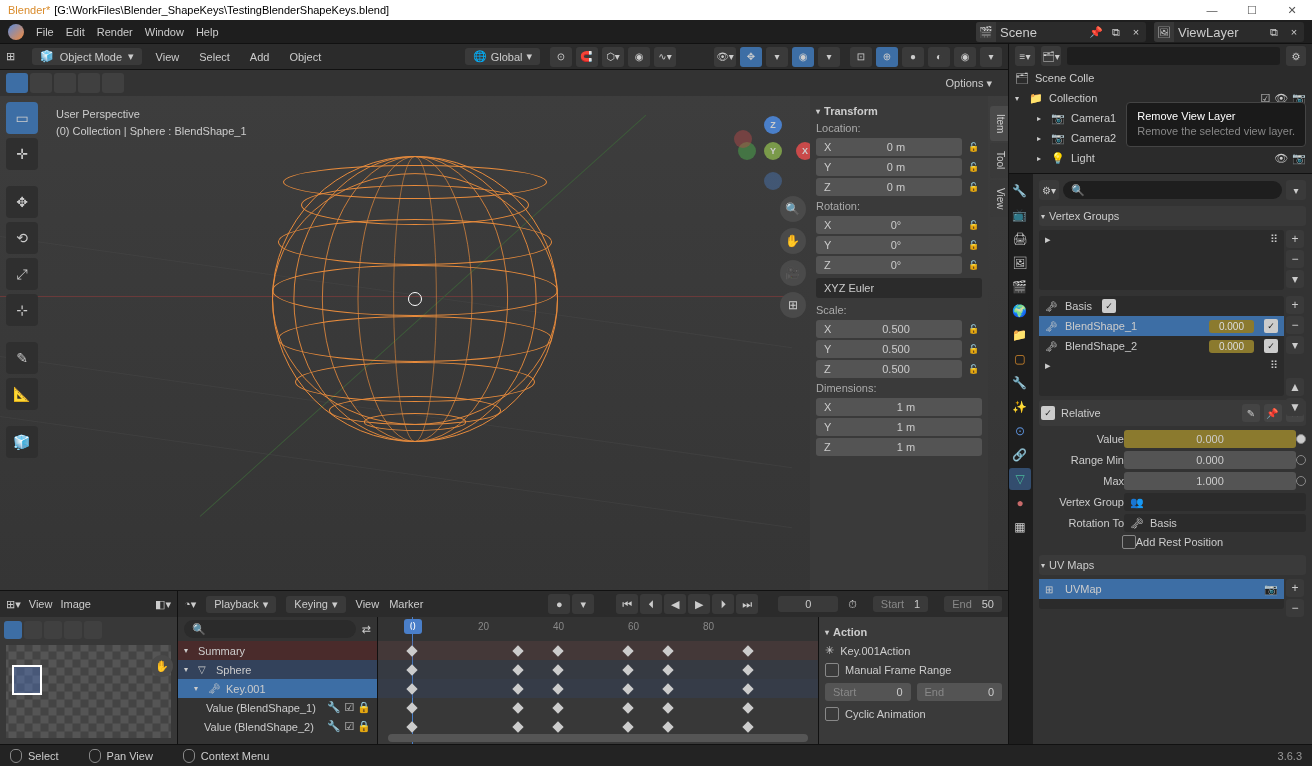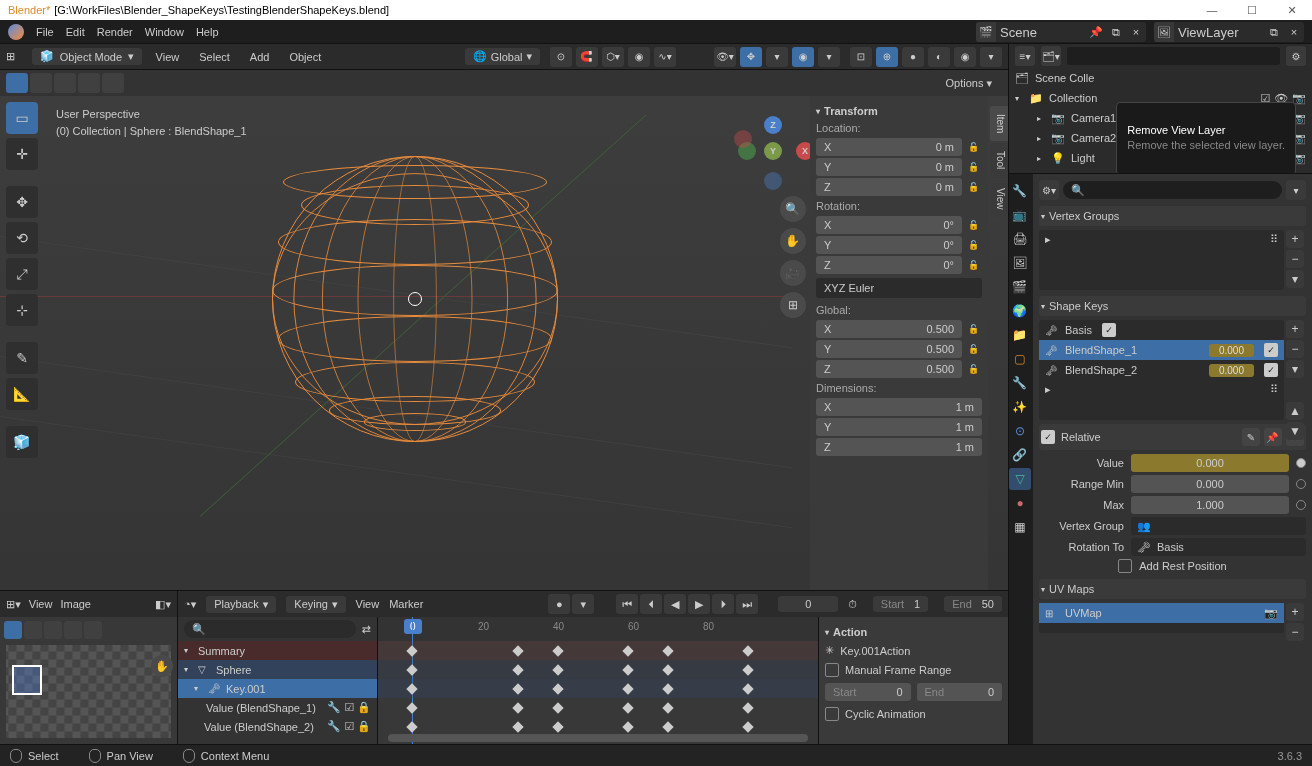--- a/index.html
+++ b/index.html
@@ -57,21 +57,21 @@
 
 
 .npanel{position:absolute;right:20px;top:0;bottom:0;width:178px;background:#3a3a3a;padding:6px;overflow:hidden}
 .np-sect{margin-bottom:10px}
 .np-title{display:flex;align-items:center;gap:4px;padding:3px 0;font-weight:bold}
 .np-title::before{content:"▾";font-size:8px}
 .np-label{padding:2px 0;color:#aaa}
 .np-row{display:flex;align-items:center;gap:4px;margin:2px 0}
 .np-field{flex:1;background:#545454;height:18px;border-radius:3px;display:flex;align-items:center;padding:0 8px;position:relative}
 .np-field .ax{width:14px}
-.np-field .val{flex:1;text-align:right}
+.np-field .val{flex:1;text-align:center}
 .np-lock{width:16px;height:18px;display:flex;align-items:center;justify-content:center;color:#888;font-size:9px}
 .np-dd{background:#2b2b2b;height:20px;border-radius:3px;display:flex;align-items:center;padding:0 8px;margin:4px 0}
 
 
 .bottom-row{height:154px;display:flex;border-top:1px solid #111}
 .uv-editor{width:178px;background:#2b2b2b;border-right:1px solid #111;display:flex;flex-direction:column}
 .uv-hdr{height:26px;display:flex;align-items:center;gap:8px;padding:0 6px;background:#2b2b2b}
 .uv-body{flex:1;position:relative;background:#383838}
 .checker{position:absolute;left:6px;top:28px;right:6px;bottom:6px;background:repeating-conic-gradient(#555 0% 25%,#444 0% 50%) 50%/16px 16px}
 .uv-tb{position:absolute;left:4px;top:4px;display:flex;gap:2px}
@@ -112,21 +112,21 @@
 
 
 .outliner{height:130px;background:#2b2b2b;border-bottom:1px solid #111;position:relative;overflow:hidden}
 .ol-hdr{height:24px;display:flex;align-items:center;padding:0 6px;gap:6px}
 .ol-hdr .sb{width:20px;height:20px;background:#3a3a3a;border-radius:3px;display:flex;align-items:center;justify-content:center;font-size:10px}
 .ol-hdr input{flex:1;background:#1e1e1e;border:none;border-radius:3px;height:18px;padding:0 6px;color:#ccc;outline:none}
 .ol-row{height:20px;display:flex;align-items:center;padding:0 6px;gap:4px}
 .ol-row .arr{width:10px;font-size:8px}
 .ol-row .ico{width:16px;font-size:11px}
 .ol-row .rt-icons{margin-left:auto;display:flex;gap:4px;font-size:10px;color:#999}
-.tooltip{position:absolute;right:16px;top:58px;background:#1a1a1a;border:1px solid #444;padding:20px 10px;border-radius:4px;z-index:100;line-height:1.4;font-size:11px}
+.tooltip{position:absolute;right:6px;top:58px;background:#1a1a1a;border:1px solid #444;padding:6px 10px;border-radius:4px;z-index:100;line-height:1.4;font-size:11px}
 .tooltip .tt-title{color:#fff}
 .tooltip .tt-desc{color:#888}
 
 .props{flex:1;display:flex}
 .props-tabs{width:24px;background:#1e1e1e;display:flex;flex-direction:column;gap:2px;padding-top:6px}
 .props-tabs .pt{width:22px;height:22px;display:flex;align-items:center;justify-content:center;font-size:12px;border-radius:3px}
 .props-tabs .pt.active{background:#334d6e}
 .props-body{flex:1;background:#333;overflow-y:auto;padding:4px 6px}
 .props-body::-webkit-scrollbar{width:8px}
 .pb-hdr{height:24px;display:flex;align-items:center;gap:4px;margin-bottom:4px}
@@ -137,21 +137,21 @@
 .pb-title::before{content:"▾";font-size:8px}
 .list-box{background:#2b2b2b;border-radius:3px;min-height:60px;position:relative;margin-bottom:4px}
 .list-item{height:20px;display:flex;align-items:center;padding:0 6px;gap:6px}
 .list-item.sel{background:#3d6ea5}
 .list-item .ico{width:14px;font-size:10px}
 .list-item .val-badge{margin-left:auto;background:#8b7a2e;padding:1px 10px;border-radius:3px;font-size:10px;color:#ddd}
 .list-item .chk{width:14px;height:14px;background:#ccc;border-radius:2px;margin-left:4px;display:flex;align-items:center;justify-content:center;color:#222;font-size:9px}
 .list-btns{position:absolute;right:-22px;top:0;width:20px;display:flex;flex-direction:column;gap:2px}
 .list-btns .lb{width:18px;height:18px;background:#3a3a3a;border-radius:3px;display:flex;align-items:center;justify-content:center;color:#ccc;font-size:12px}
 .list-foot{height:18px;display:flex;align-items:center;padding:0 6px;color:#888;justify-content:space-between;font-size:9px}
-.prop-row{display:flex;align-items:center;gap:7px;margin:3px 0}
+.prop-row{display:flex;align-items:center;gap:0;margin:3px 0}
 .prop-row .lbl{width:85px;text-align:right;color:#ccc}
 .prop-row .fld{flex:1;background:#545454;height:18px;border-radius:3px;display:flex;align-items:center;justify-content:center}
 .prop-row .fld.gold{background:#8b7a2e}
 .prop-row .dot{width:10px;height:10px;border-radius:50%;border:1px solid #888}
 .prop-row .dot.set{background:#ccc}
 .checkbox-row{display:flex;align-items:center;gap:6px;padding:4px 2px;background:#3a3a3a;border-radius:3px;margin-bottom:4px}
 .checkbox-row .chk{width:14px;height:14px;background:#ccc;border-radius:2px;display:flex;align-items:center;justify-content:center;color:#222;font-size:9px}
 .checkbox-row .rt-icons{margin-left:auto;display:flex;gap:4px}
 .checkbox-row .rb{width:18px;height:18px;background:#444;border-radius:3px;display:flex;align-items:center;justify-content:center;font-size:10px}
 
@@ -365,21 +365,21 @@
         <div class="np-row">
                 <div class="np-field">
                   <span class="ax">Z</span>
                   <span class="val">0°</span>
                 </div>
                 <div class="np-lock">🔓</div>
               </div>
         <div class="np-dd">
                 <span>XYZ Euler</span>
               </div>
-        <div class="np-label">Global:</div>
+        <div class="np-label">Scale:</div>
         <div class="np-row">
                 <div class="np-field">
                   <span class="ax">X</span>
                   <span class="val">0.500</span>
                 </div>
                 <div class="np-lock">🔓</div>
               </div>
         <div class="np-row">
                 <div class="np-field">
                   <span class="ax">Y</span>
@@ -686,21 +686,20 @@
           </div>
           <div class="list-btns">
             <div class="lb">+</div>
             <div class="lb">−</div>
             <div class="lb">▾</div>
           </div>
         </div>
       </div>
 
       <div class="pb-sect">
-        <div class="pb-title">Shape Keys</div>
         <div style="position:relative;margin-right:22px">
           <div class="list-box" style="min-height:100px">
             <div class="list-item">
                   <span class="ico">🗝</span>
                   <span>Basis</span>
                   <div class="chk">✓</div>
                 </div>
             <div class="list-item sel">
                   <span class="ico">🗝</span>
                   <span>BlendShape_1</span>

